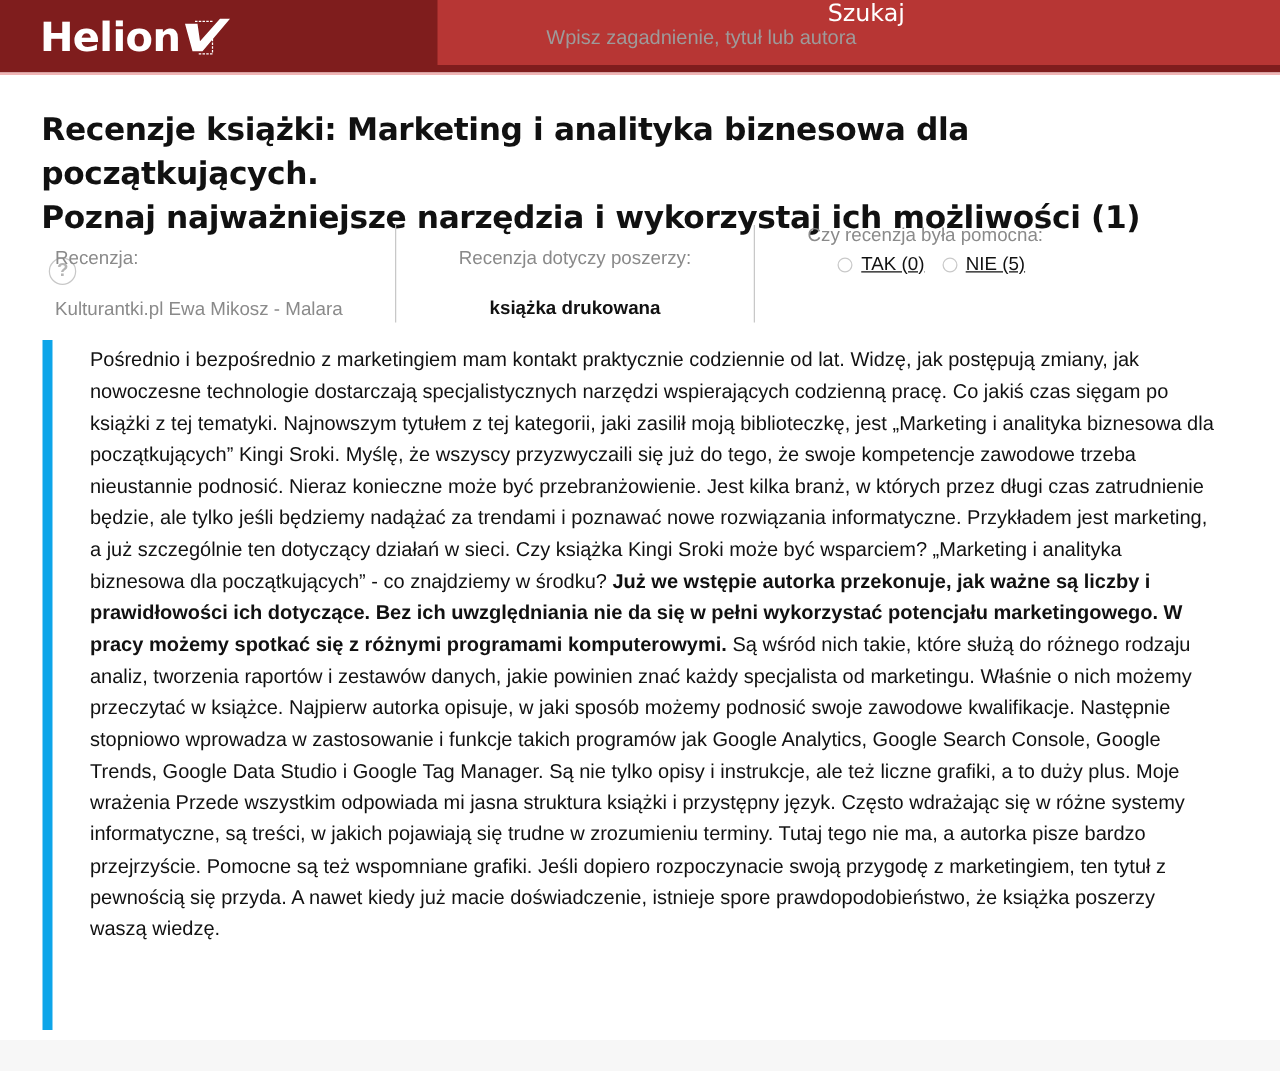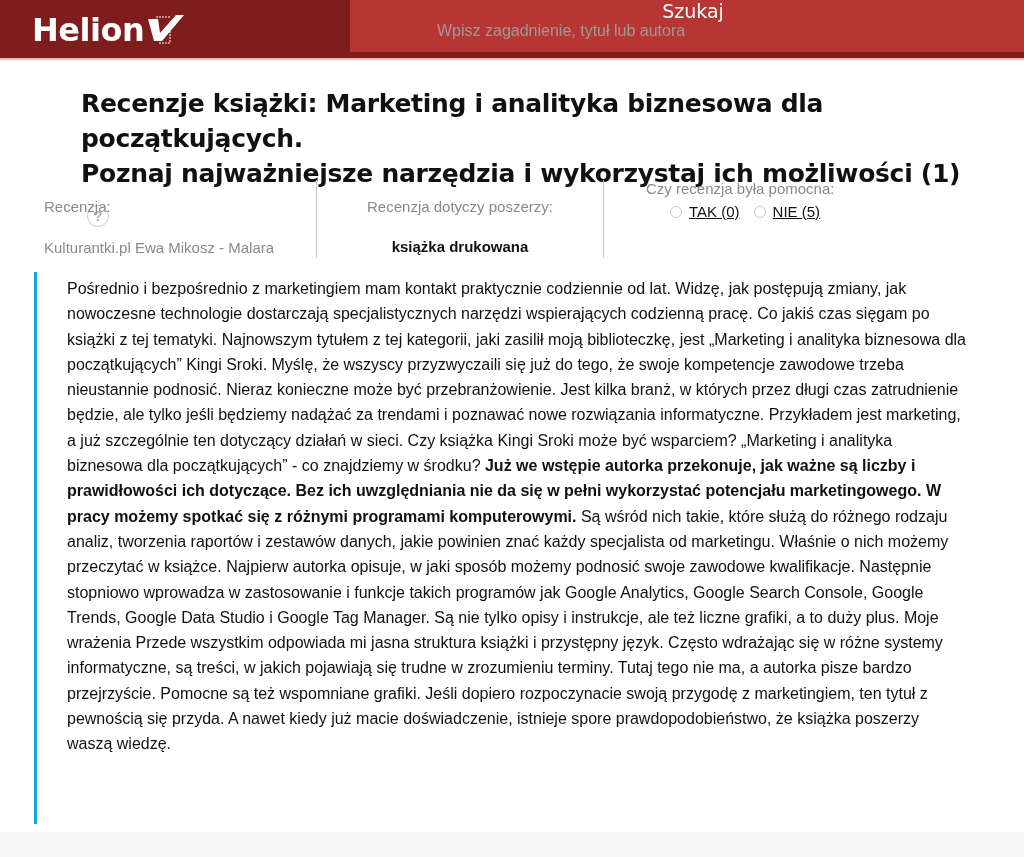--- a/index.html
+++ b/index.html
@@ -10,34 +10,34 @@
   .topbar-bottom { position: absolute; left: 0; top: 58px; width: 1024px; height: 2px; background: #f0b5b5; }
   .logo { position: absolute; left: 32px; top: 10px; height: 40px; display: flex; align-items: center; }
   .logo-text { font-family: "DejaVu Sans", sans-serif; font-weight: bold; font-size: 32px; color: #fff; letter-spacing: -0.5px; }
   .logo-mark { position: relative; width: 36px; height: 34px; margin-left: 2px; }
 
   .search-box { position: absolute; left: 350px; top: 0; width: 674px; height: 52px; background: #b73634; display: flex; align-items: center; flex-direction: column; }
   .search-label { color: #fff; font-family: "DejaVu Sans", sans-serif; font-size: 19px; margin-left: 26px; margin-right: 14px; }
   .search-input { background: transparent; border: none; outline: none; color: #999; font-family: "Liberation Sans", sans-serif; font-size: 16px; width: 500px; }
   .search-input::placeholder { color: #9e9a9a; }
 
-  .title { position: absolute; left: 33px; top: 86px; width: 900px; font-family: "DejaVu Sans", sans-serif; font-size: 25px; line-height: 35px; color: #111; letter-spacing: -0.3px; margin-left: 48px; }
+  .title { position: absolute; left: 33px; top: 86px; width: 900px; font-family: "DejaVu Sans", sans-serif; font-size: 25px; line-height: 35px; color: #111; letter-spacing: -0.3px; }
   .help-icon { display: inline-block; width: 22px; height: 22px; border: 1.5px solid #c8c8c8; border-radius: 50%; color: #b4b4b4; font-size: 15px; line-height: 19px; text-align: center; vertical-align: -4px; margin-left: 6px; font-family: "Liberation Sans", sans-serif; }
 
   .meta { position: absolute; left: 0; top: 180px; width: 1024px; height: 78px; }
   .meta-col { position: absolute; top: 0; height: 78px; }
   .divider { position: absolute; top: 0; width: 1px; height: 78px; background: #c8c8c8; }
   .meta-label { color: #8a8a8a; font-size: 15px; }
   .meta-value { color: #8a8a8a; font-size: 15px; }
   .meta-strong { color: #111; font-size: 15px; font-weight: bold; }
 
   .radio-row { display: flex; align-items: center; font-size: 15px; color: #111; text-decoration: underline; }
   .radio { width: 12px; height: 12px; border: 1px solid #c9c9c9; border-radius: 50%; margin-right: 7px; background: #fff; }
 
-  .review { position: absolute; left: 34px; top: 272px; width: 960px; height: 552px; border-left: 3px solid #0ea5e9; }
+  .review { position: absolute; left: 34px; top: 272px; width: 960px; height: 552px; border-left: 8px solid #0ea5e9; }
   .review-text { position: absolute; left: 30px; top: 4px; width: 900px; font-size: 16px; line-height: 25.3px; color: #111; }
   .review-text b { font-weight: bold; }
 
   .footer-band { position: absolute; left: 0; top: 832px; width: 1024px; height: 25px; background: #f7f7f7; }
 </style>
 </head>
 <body>
 
 <div class="topbar">
   <div class="logo">

